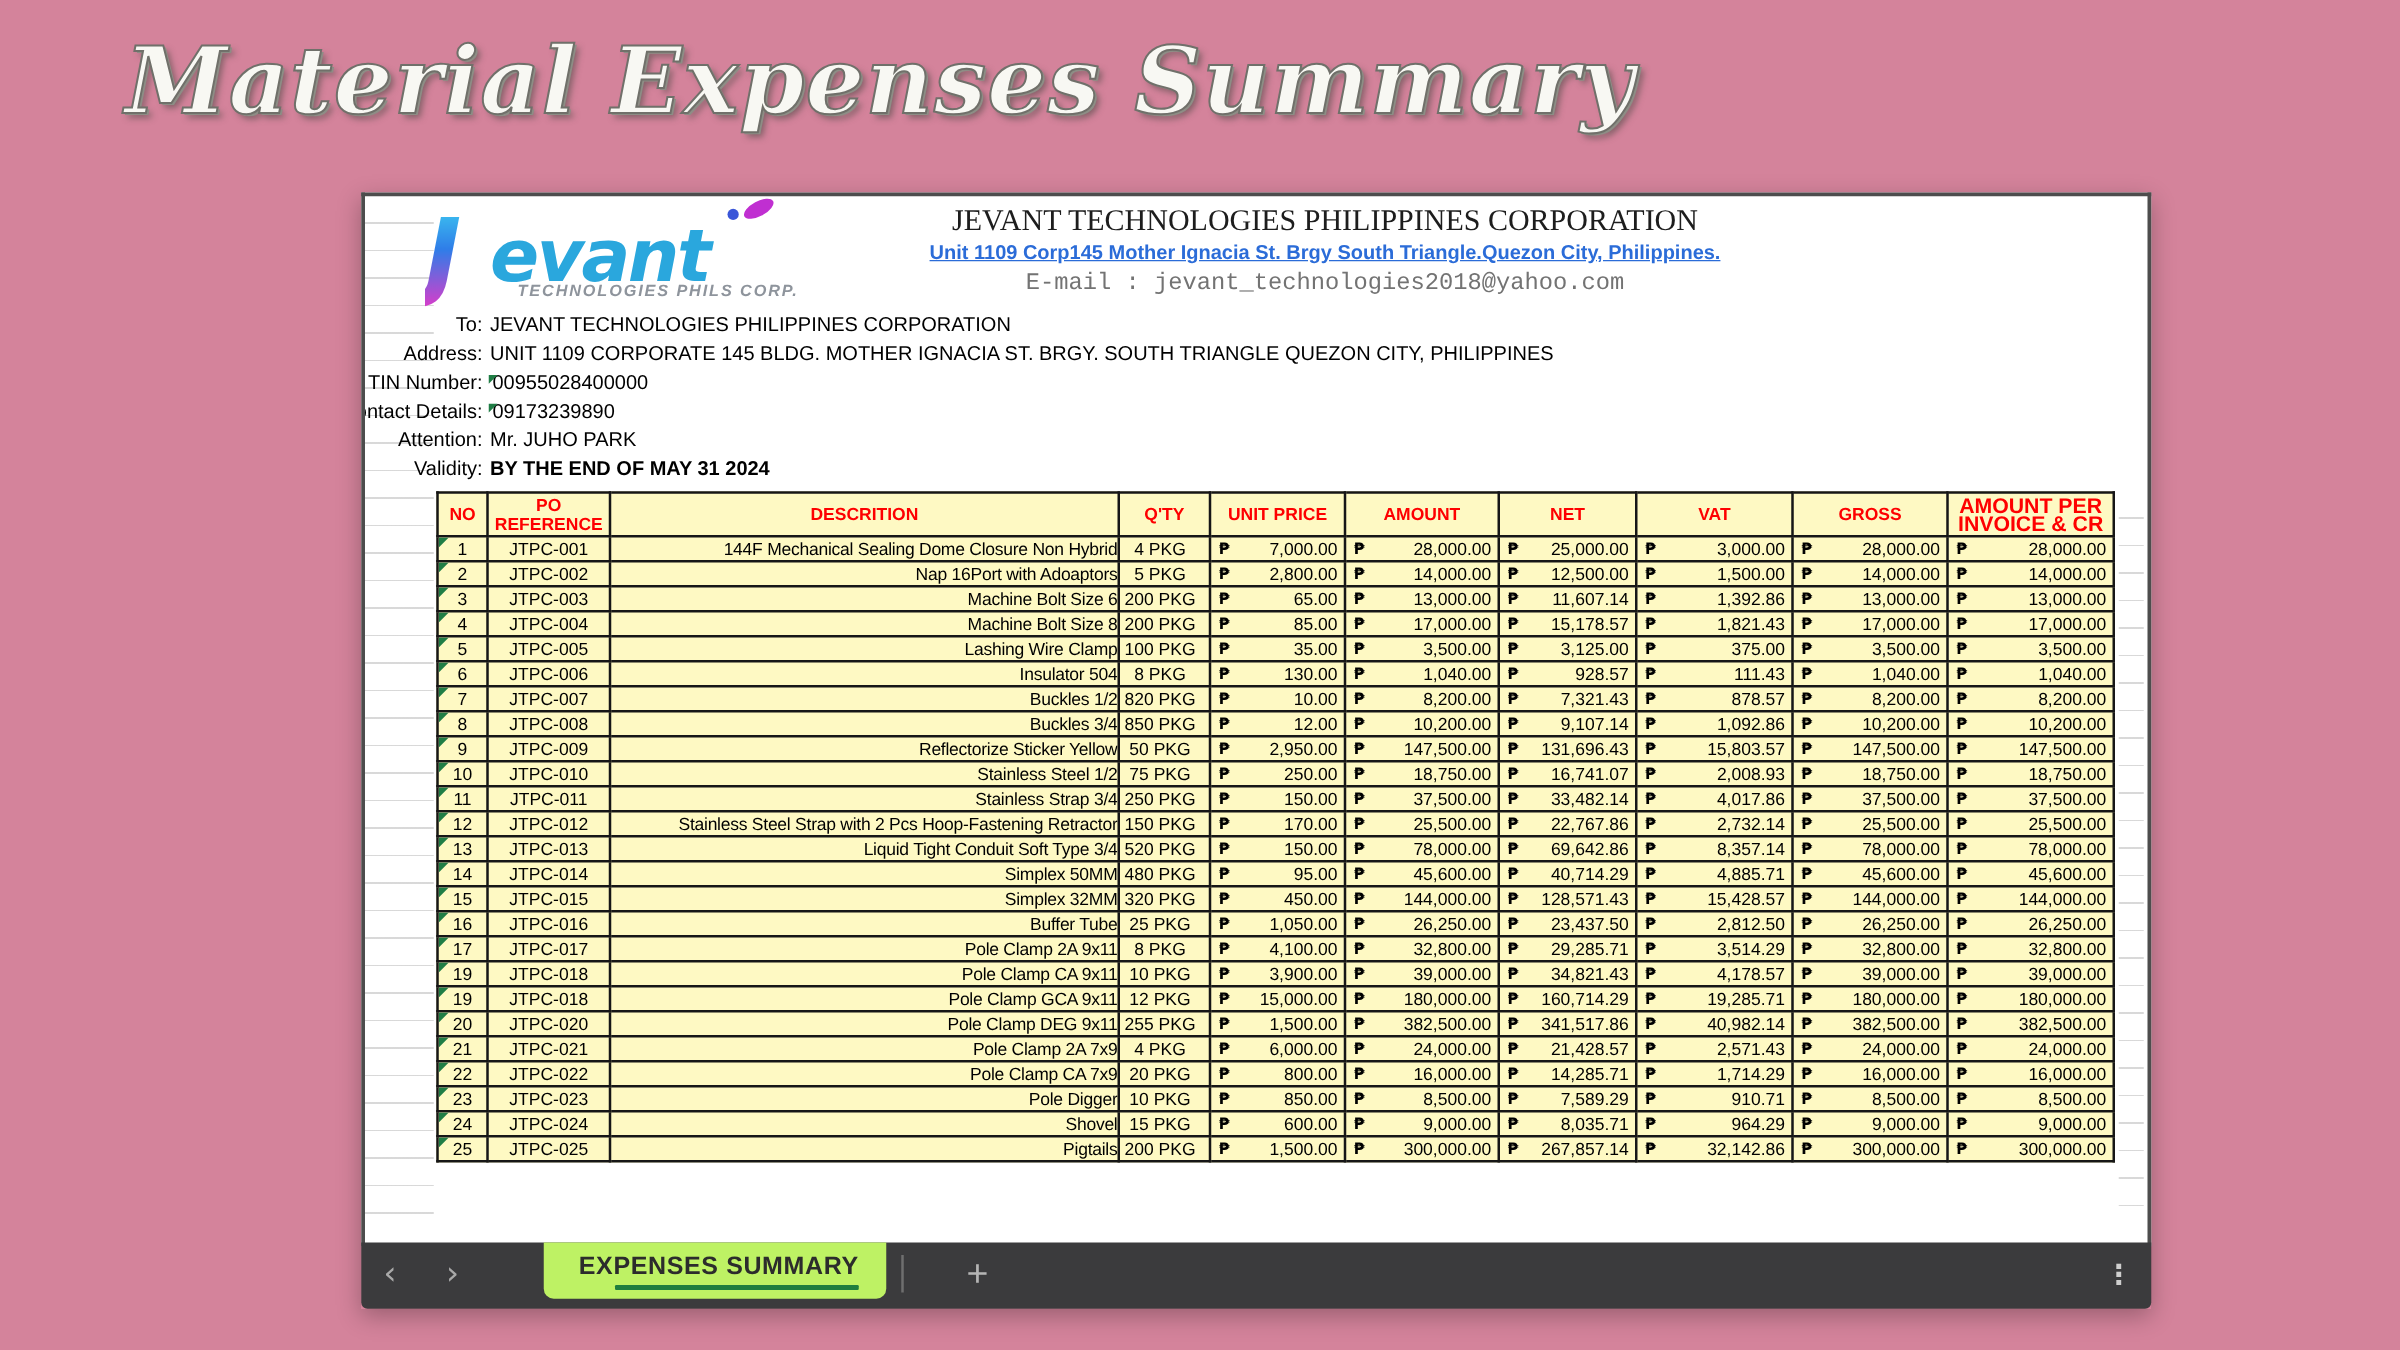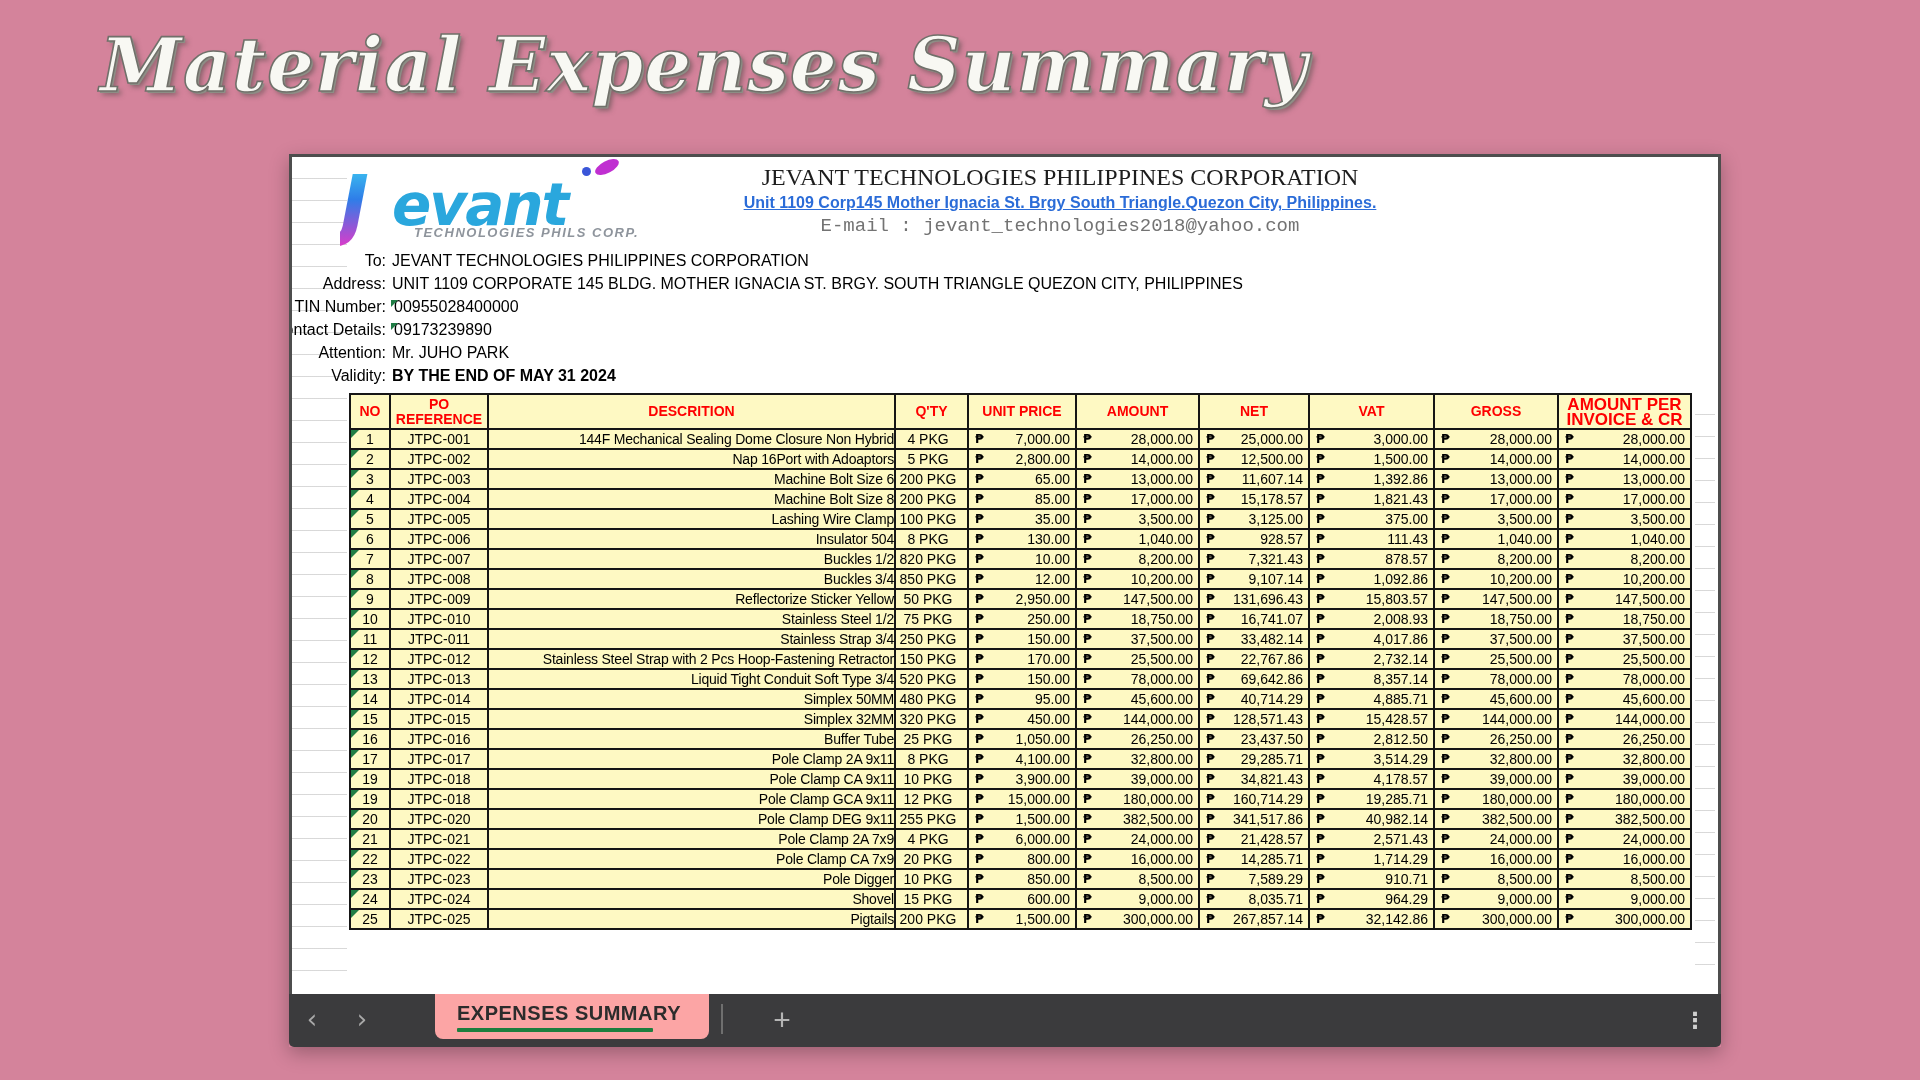--- a/index.html
+++ b/index.html
@@ -97,22 +97,22 @@
   }
   .nav-chevron{
     position:absolute;top:8px;width:30px;height:34px;
     color:#a9a9a9;font-size:26px;line-height:34px;text-align:center;
     font-family:"DejaVu Sans",sans-serif;
   }
   .chev-left{left:8px;}
   .chev-right{left:58px;}
   .sheet-tab{
     position:absolute;left:146px;top:0;height:45px;min-width:230px;
-    background:#fca5a5;border-radius:0 0 8px 8px;
-    display:flex;flex-direction:column;align-items:flex-start;justify-content:center;
+    background:#bef264;border-radius:0 0 8px 8px;
+    display:flex;flex-direction:column;align-items:flex-end;justify-content:center;
     padding:0 22px;
   }
   .sheet-tab .tab-label{font-size:20px;font-weight:700;color:#2c2c2c;letter-spacing:.5px;}
   .tab-underline{width:85%;height:4px;background:#1e7e3e;margin-top:3px;border-radius:1px;}
   .tab-sep{position:absolute;left:432px;top:10px;width:2px;height:30px;background:#6f6f6f;}
   .add-sheet{
     position:absolute;left:448px;top:6px;width:90px;height:40px;
     color:#b5b5b5;font-size:30px;line-height:40px;text-align:center;font-weight:400;
   }
   .kebab{

